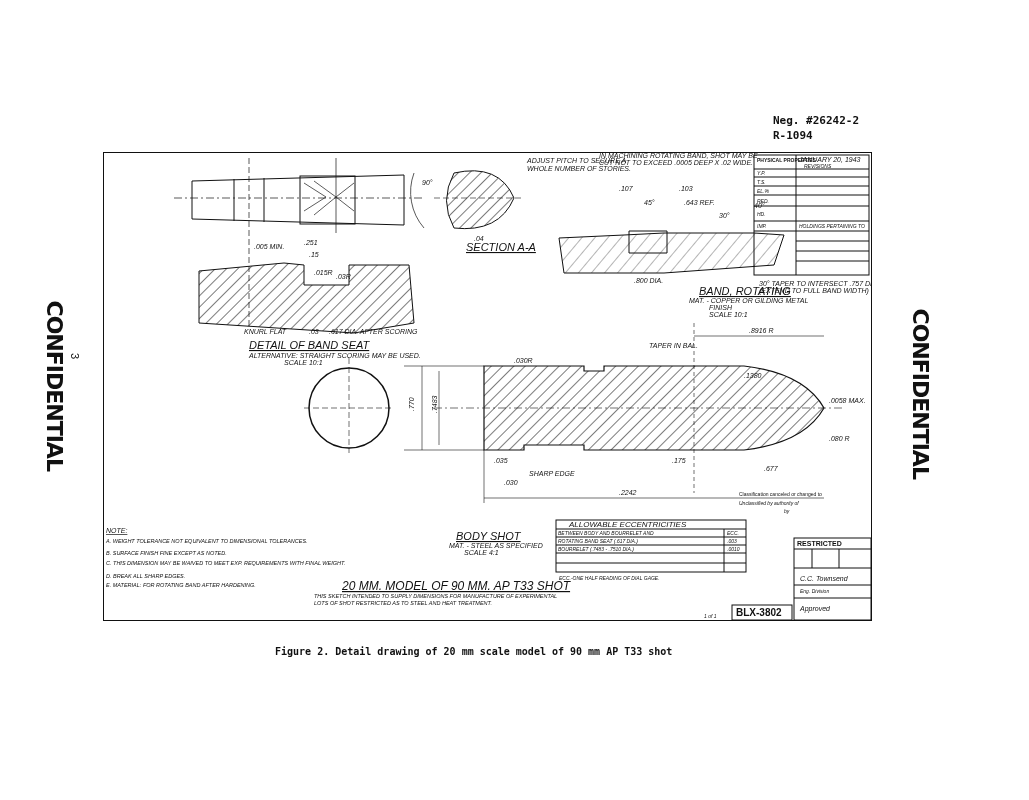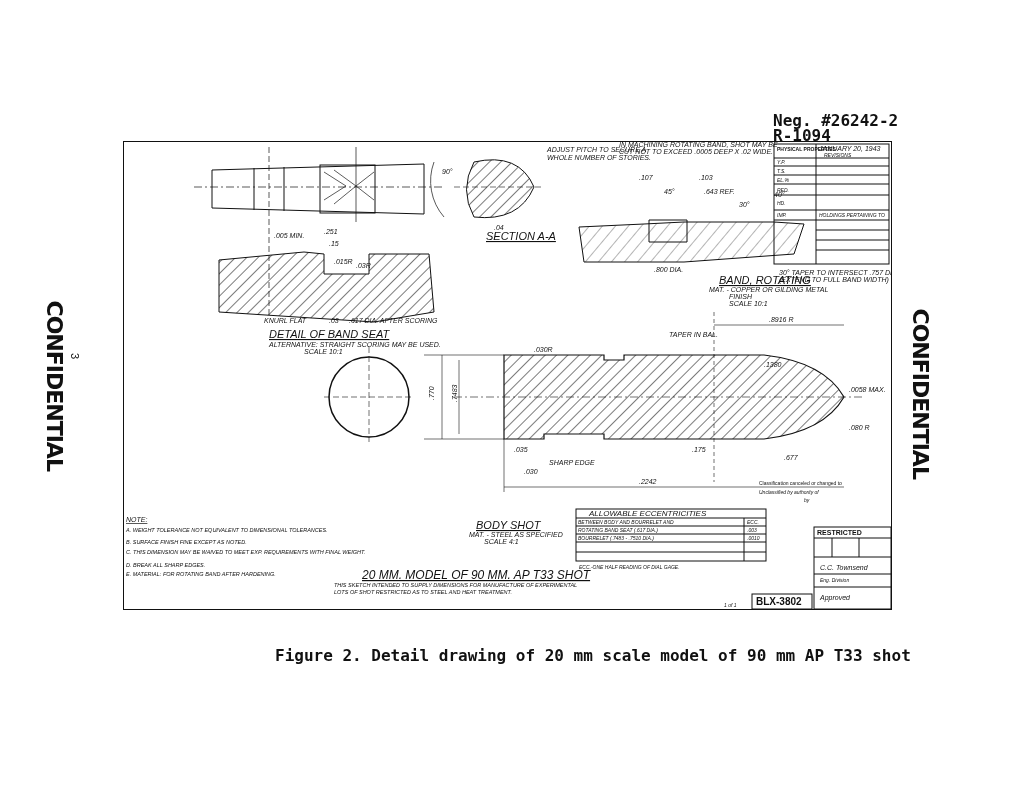--- a/index.html
+++ b/index.html
@@ -1,24 +1,24 @@
 <!DOCTYPE html>
 <html><head>
 <meta charset="utf-8">
 <style>
   html,body{margin:0;padding:0;background:#fff;}
   body{width:1029px;height:800px;position:relative;overflow:hidden;font-family:"Liberation Sans",sans-serif;color:#111;}
   .abs{position:absolute;}
-  .neg{left:773px;top:113px;font-family:"DejaVu Sans Mono",monospace;font-weight:bold;font-size:16px;line-height:15px;}
+  .neg{left:773px;top:113px;font-family:"DejaVu Sans Mono",monospace;font-weight:bold;font-size:11px;line-height:15px;}
   .conf{font-family:"DejaVu Sans",sans-serif;font-weight:900;font-size:22px;letter-spacing:-1px;white-space:nowrap;}
   .conf-left{left:-6px;top:348px;transform:rotate(90deg);transform-origin:center;width:120px;text-align:center;}
   .conf-right{left:860px;top:356px;transform:rotate(90deg);width:120px;text-align:center;}
   .pagenum{left:72px;top:350px;font-size:11px;transform:rotate(90deg);}
-  .caption{left:275px;top:646px;font-family:"DejaVu Sans Mono",monospace;font-weight:bold;font-size:16px;}
-  .sheet{left:103px;top:141px;width:767px;height:467px;border:1.5px solid #111;margin-left:20px;}
+  .caption{left:275px;top:646px;font-family:"DejaVu Sans Mono",monospace;font-weight:bold;font-size:10px;}
+  .sheet{left:103px;top:152px;width:767px;height:467px;border:1.5px solid #111;}
   svg text{font-family:"Liberation Sans",sans-serif;font-style:italic;fill:#111;}
   .lbl{font-size:7px;}
   .big{font-size:11px;}
   .title{font-size:12px;}
 </style>
 </head>
 <body>
 
 <div class="abs neg">
   <div>Neg. #26242-2</div>

